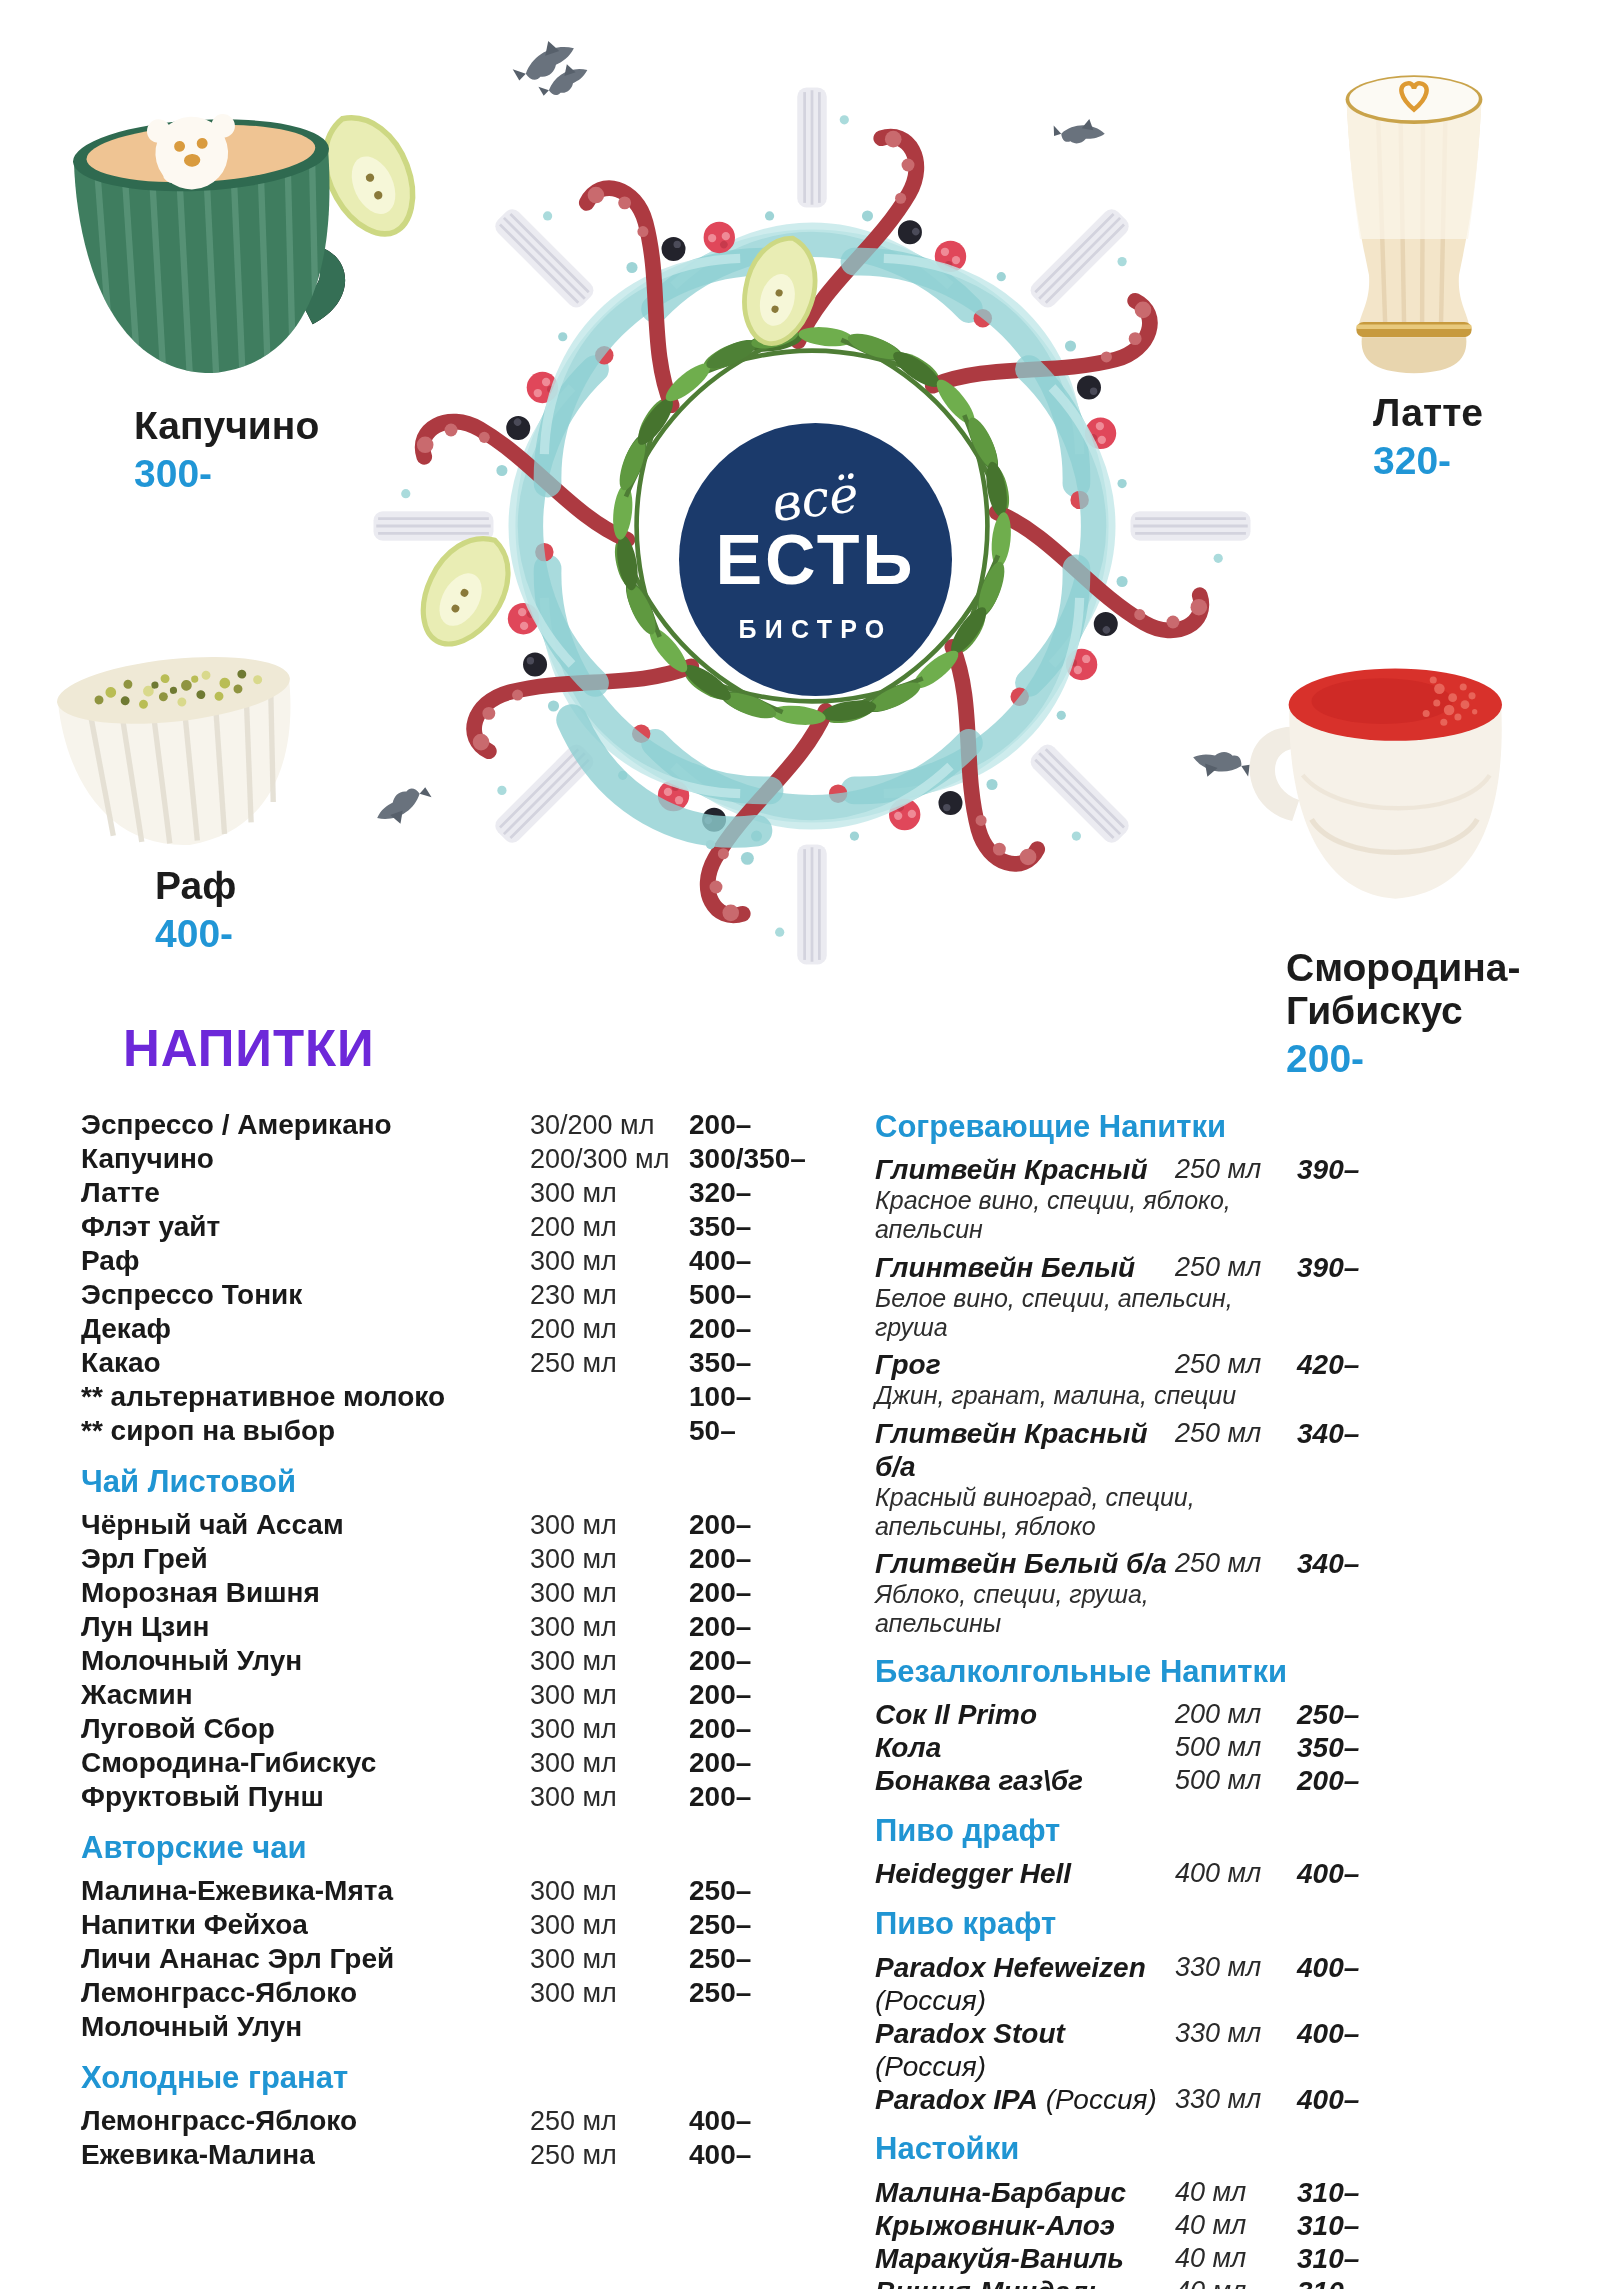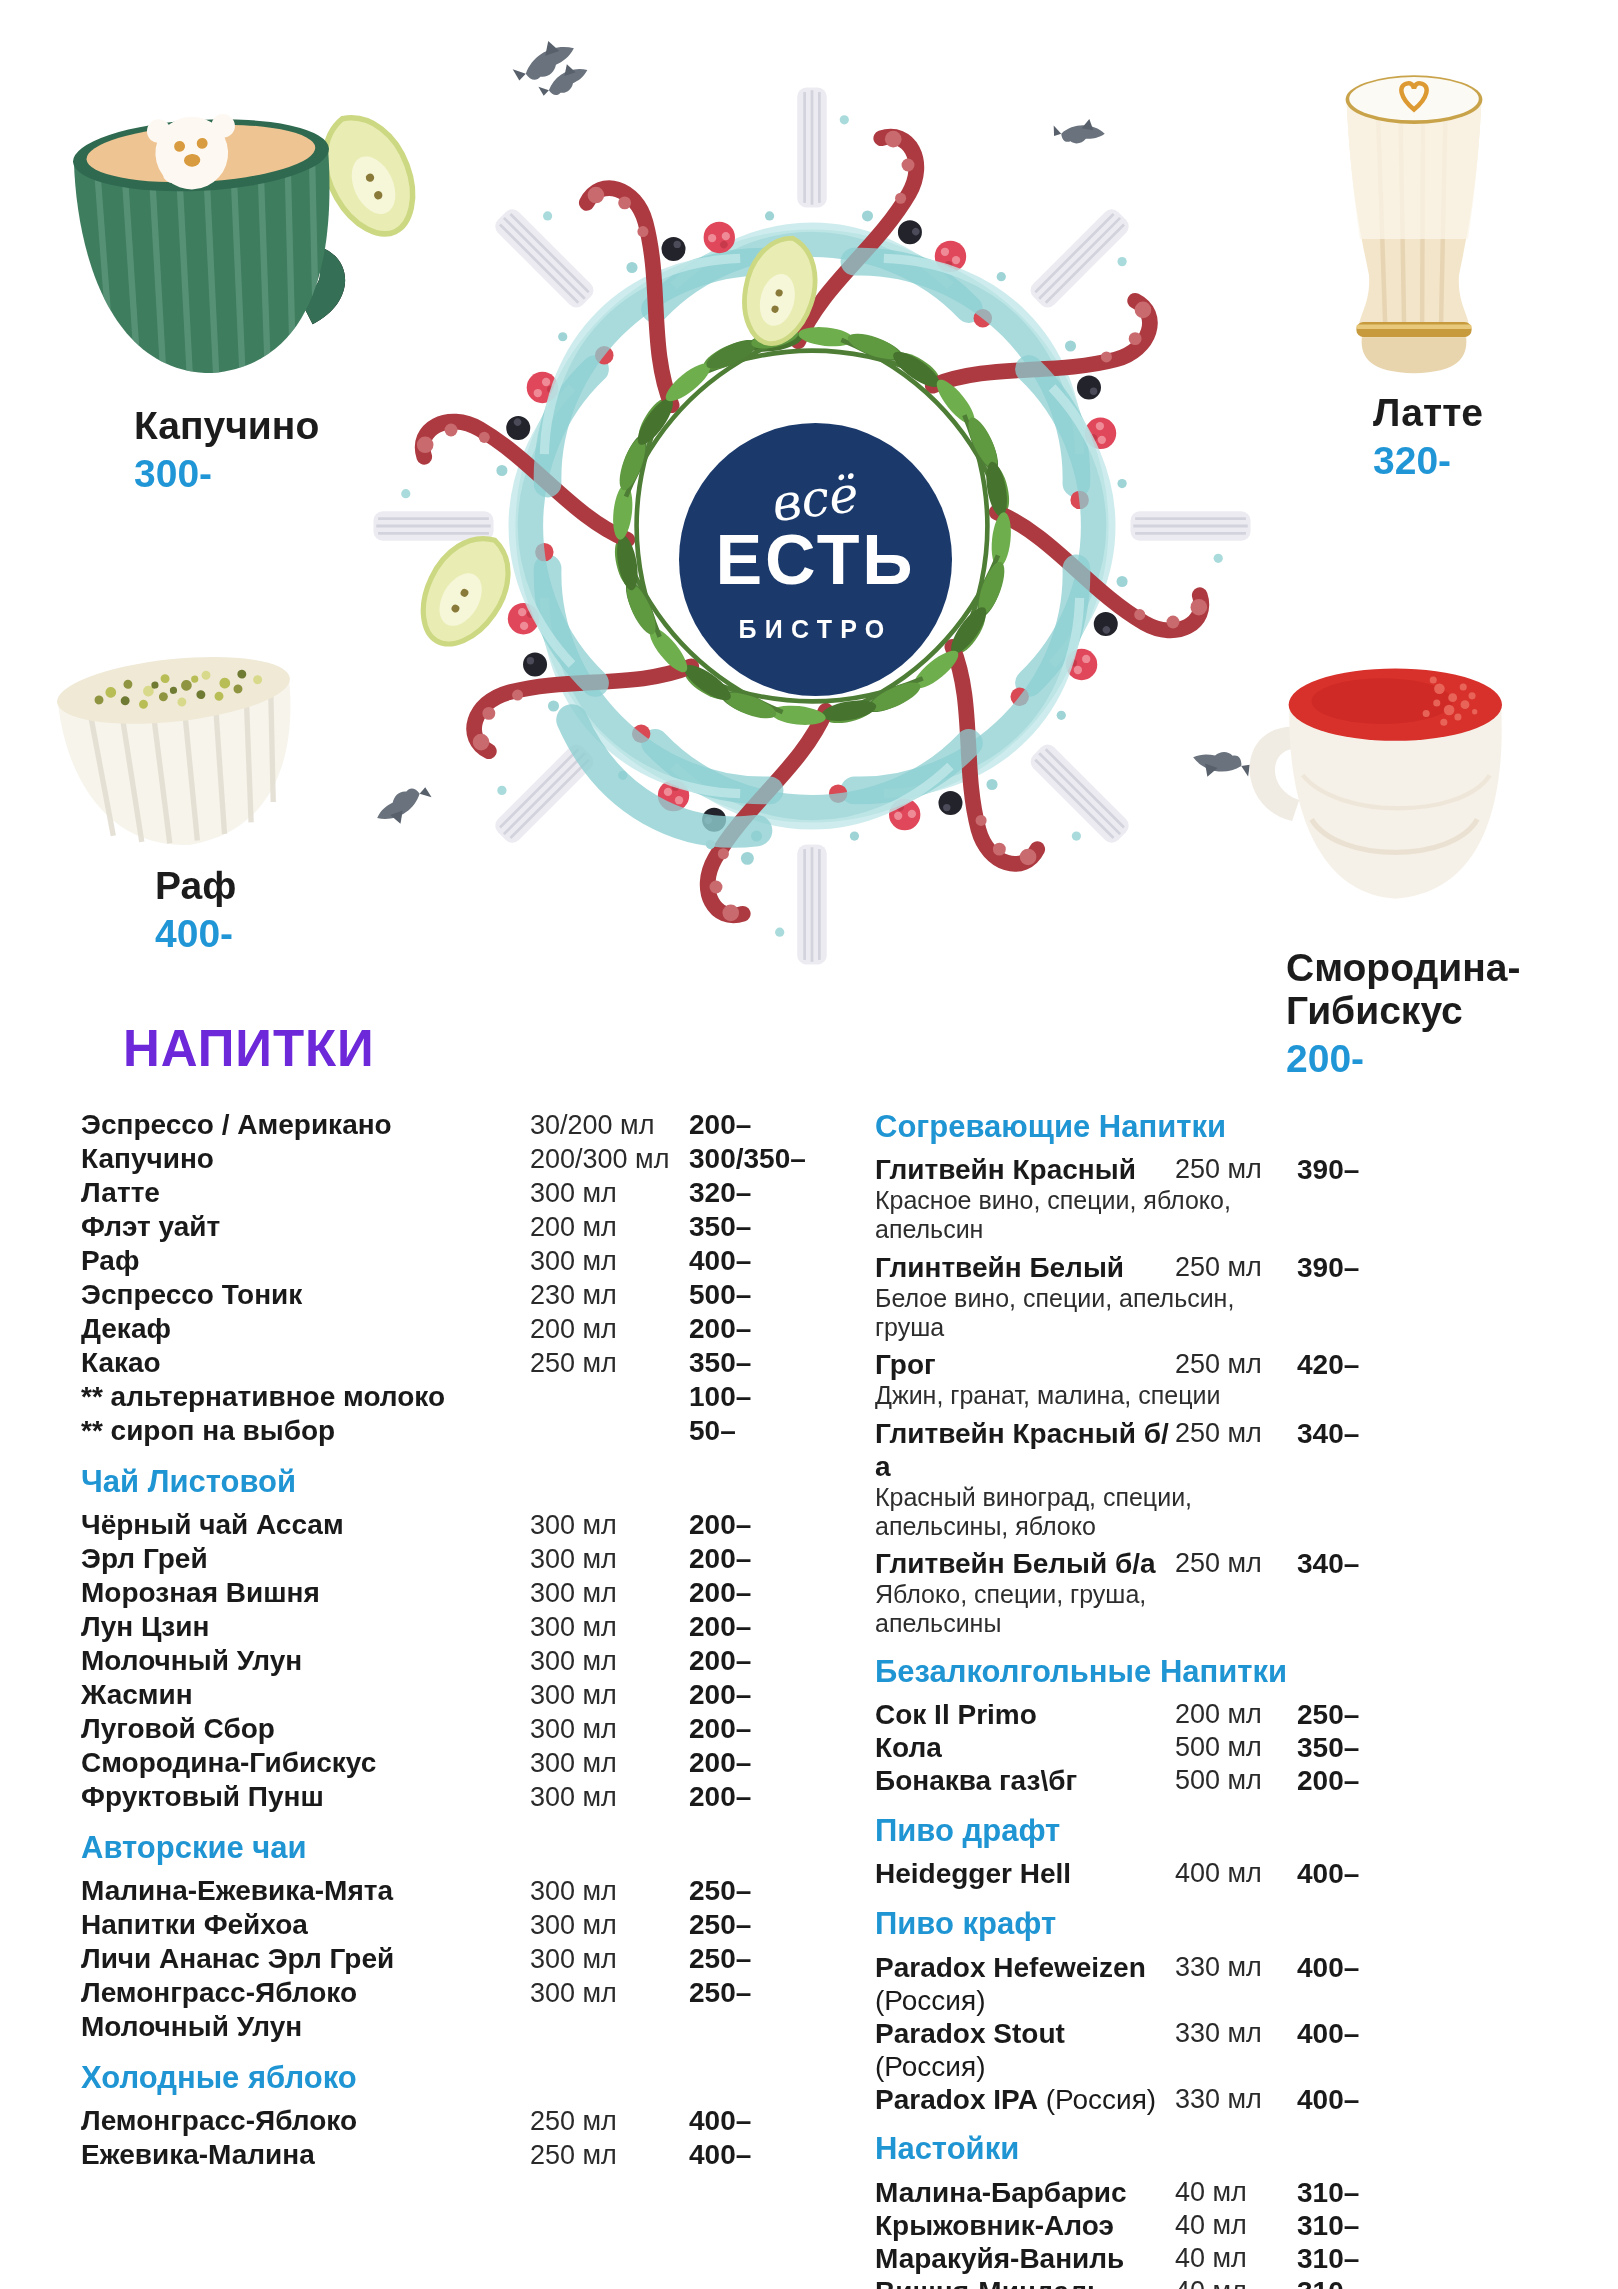--- a/index.html
+++ b/index.html
@@ -26,21 +26,21 @@
   
   .page-title{left:123px;top:1019px;font-size:51px;font-weight:700;letter-spacing:0.9px;
               color:#6d28d9;text-transform:uppercase;z-index:5;}
   .menu-col{top:1108px;z-index:5;}
   .col-left{left:81px;width:748px;}
   .col-right{left:875px;width:581px;}
   .section-header{font-size:31px;line-height:37px;font-weight:700;color:#2095d3;margin:14.8px 0 8.3px 0;}
   .menu-col .section-header:first-child{margin-top:0;}
   .m-item{display:grid;align-items:start;}
   .col-left .m-item{grid-template-columns:449px 159px auto;font-size:28px;line-height:34px;}
-  .col-right .m-item{grid-template-columns:300px 122px auto;font-size:28px;line-height:33px;}
+  .col-right .m-item{grid-template-columns:300px 122px auto;font-size:28px;line-height:33px;font-style:italic;}
   .m-item.has-desc{margin-bottom:6.5px;}
   .name{font-weight:700;color:#1a1a1a;white-space:pre-line;}
   .name .note{font-weight:400;}
   .vol{font-weight:400;color:#2a2a2a;font-size:27px;}
   .price{font-weight:700;color:#1a1a1a;}
   .desc{grid-column:1/4;font-size:25px;line-height:29px;font-weight:400;color:#2d2d2d;white-space:pre-line;}
 </style>
 </head>
 <body>
 
@@ -359,21 +359,21 @@
         <div class="name">Личи Ананас Эрл Грей</div>
         <div class="vol">300 мл</div>
         <div class="price">250–</div>
       </div>
       <div class="m-item">
         <div class="name">Лемонграсс-Яблоко
 Молочный Улун</div>
         <div class="vol">300 мл</div>
         <div class="price">250–</div>
       </div>
-      <div class="section-header">Холодные яблоко</div>
+      <div class="section-header">Холодные гранат</div>
       <div class="m-item">
         <div class="name">Лемонграсс-Яблоко</div>
         <div class="vol">250 мл</div>
         <div class="price">400–</div>
       </div>
       <div class="m-item">
         <div class="name">Ежевика-Малина</div>
         <div class="vol">250 мл</div>
         <div class="price">400–</div>
       </div>

